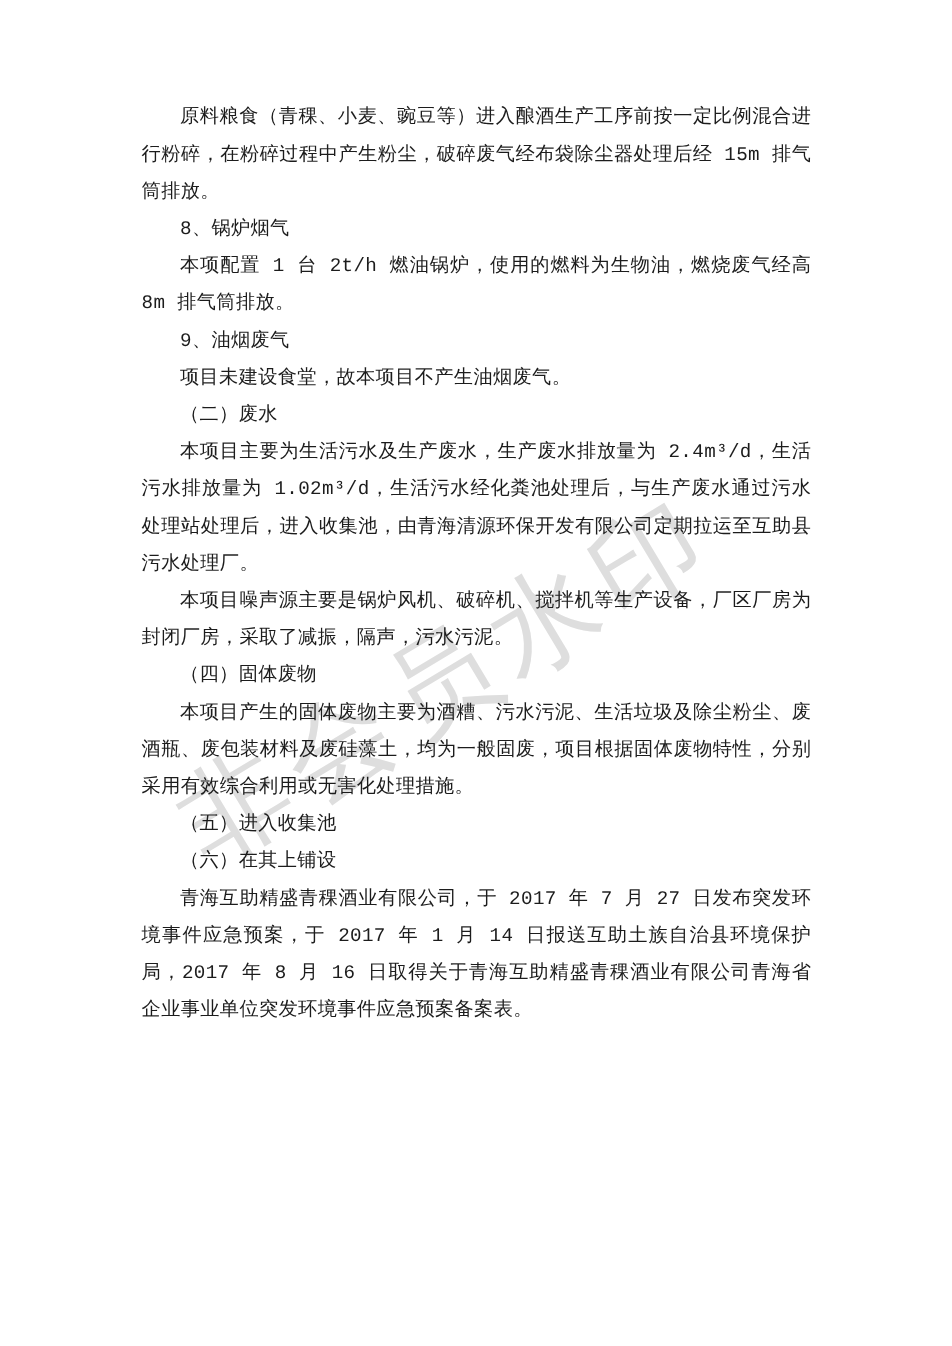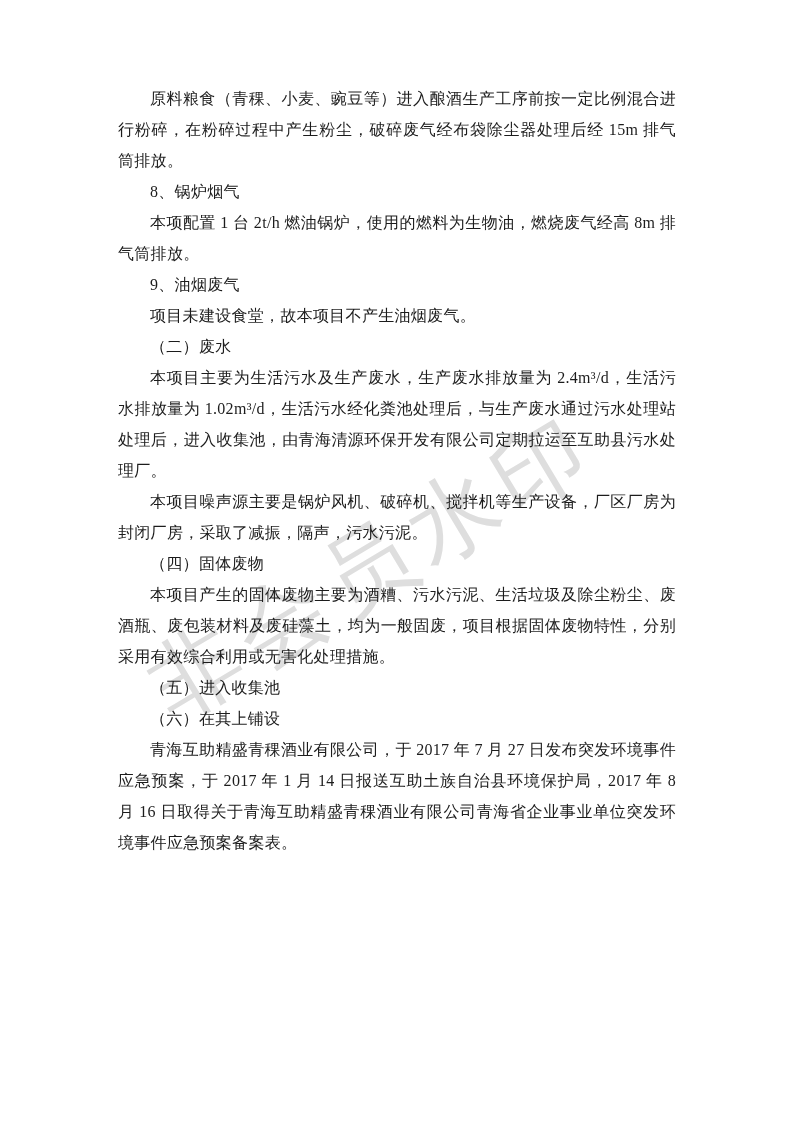--- a/index.html
+++ b/index.html
@@ -40,20 +40,21 @@
   .block {
     margin: 0;
     padding: 0;
     font-size: 16px;
     line-height: 31px;
     letter-spacing: 0.3px;
     text-align: justify;
     text-justify: inter-ideograph;
     text-indent: 2em;
     word-break: break-all;
+    font-family: Liberation Mono, monospace;
   }
 </style>
 </head>
 <body>
 
 <div class="page">
 
   <div class="watermark">非会员水印</div>
 
   <div class="content">

